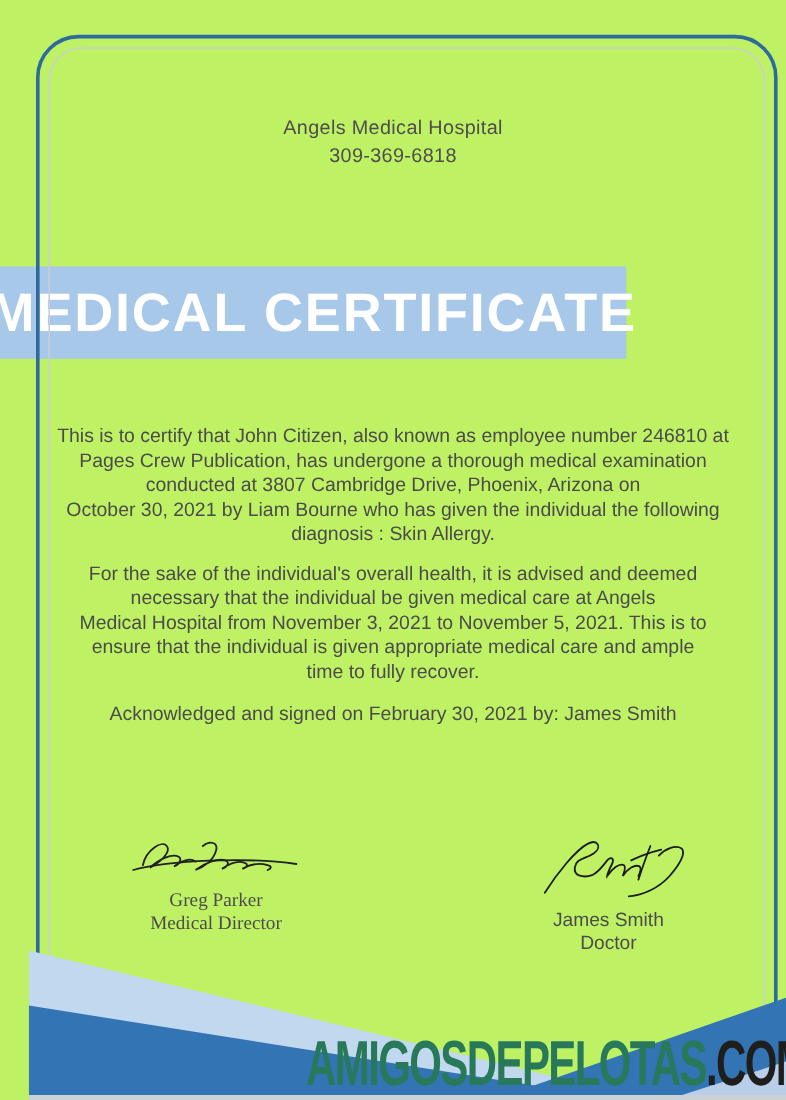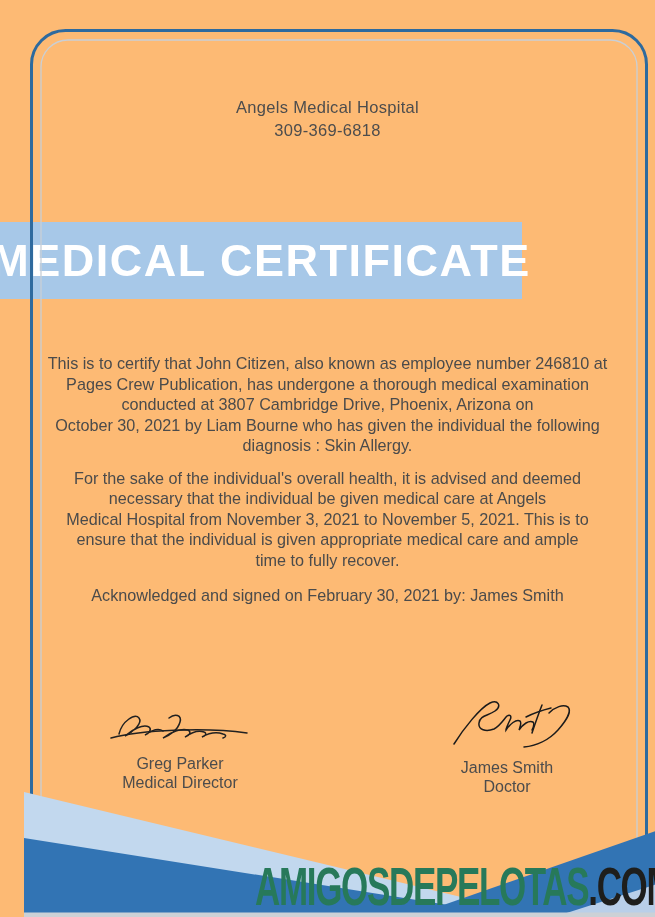--- a/index.html
+++ b/index.html
@@ -4,21 +4,21 @@
 <style>
   * { margin: 0; padding: 0; box-sizing: border-box; }
   html, body { background: #ffffff; }
   body { font-family: "Liberation Sans", sans-serif; }
 
   .page {
     position: relative;
     width: 655px;
     height: 917px;
     margin: 0 auto;
-    background: #fdba74;
+    background: #bef264;
     overflow: hidden;
   }
 
   
   .border-svg {
     position: absolute;
     inset: 0;
     z-index: 4;
     pointer-events: none;
   }
@@ -86,21 +86,21 @@
   .sig-block {
     position: absolute;
     width: 200px;
     display: flex;
     flex-direction: column;
     align-items: center;
     color: #4c4c4c;
     font-size: 16px;
     line-height: 19px;
   }
-  .sig-block.left  { left: 80px;  top: 26px; }
+  .sig-block.left  { left: 80px;  top: 13px; font-family: Liberation Serif, serif; }
   .sig-block.right { left: 407px; top: 16px; }
   .sig-art { display: block; }
   .sig-name { margin-top: 4px; }
 
   
   .footer-art {
     position: absolute;
     left: 0;
     top: 780px;
     width: 655px;

